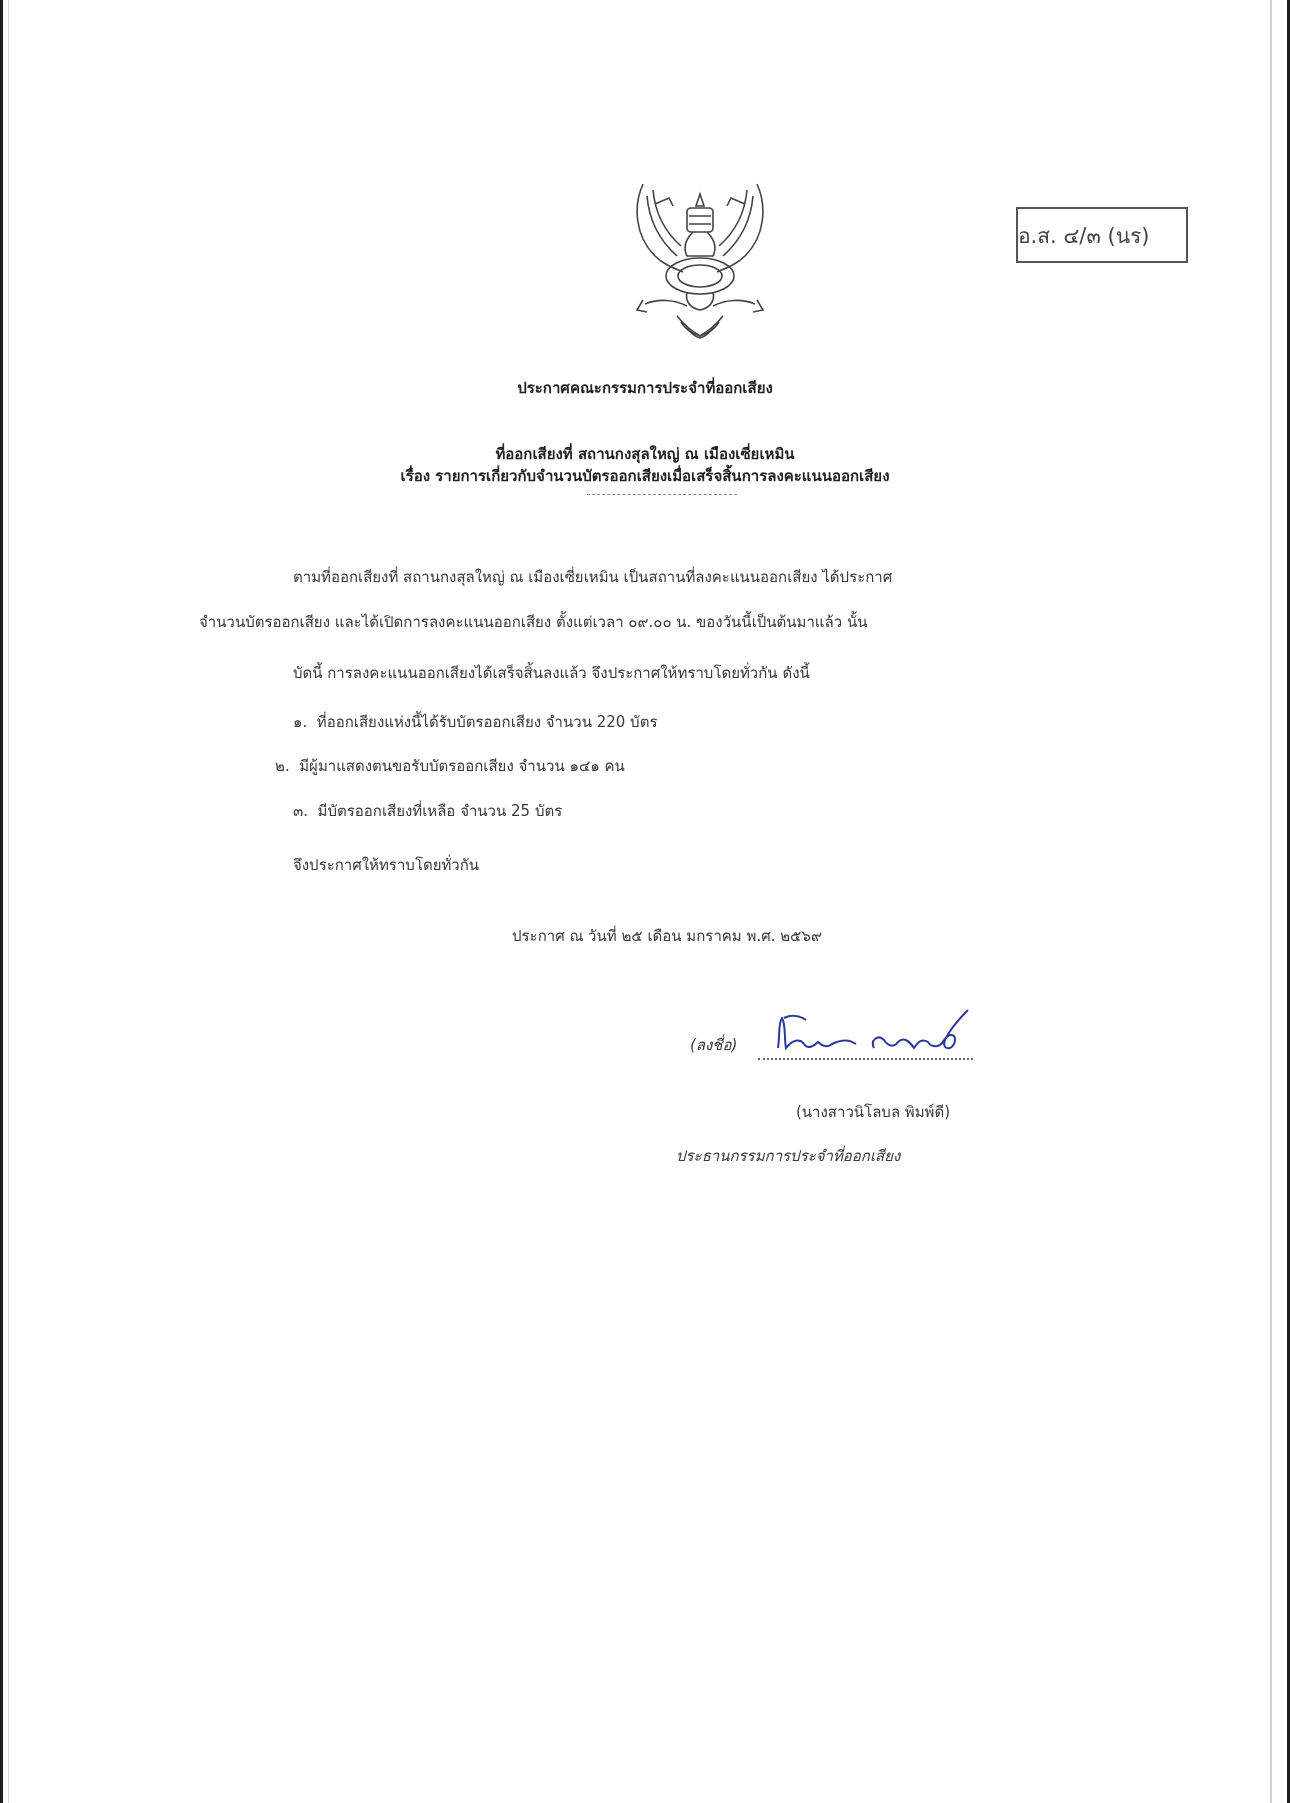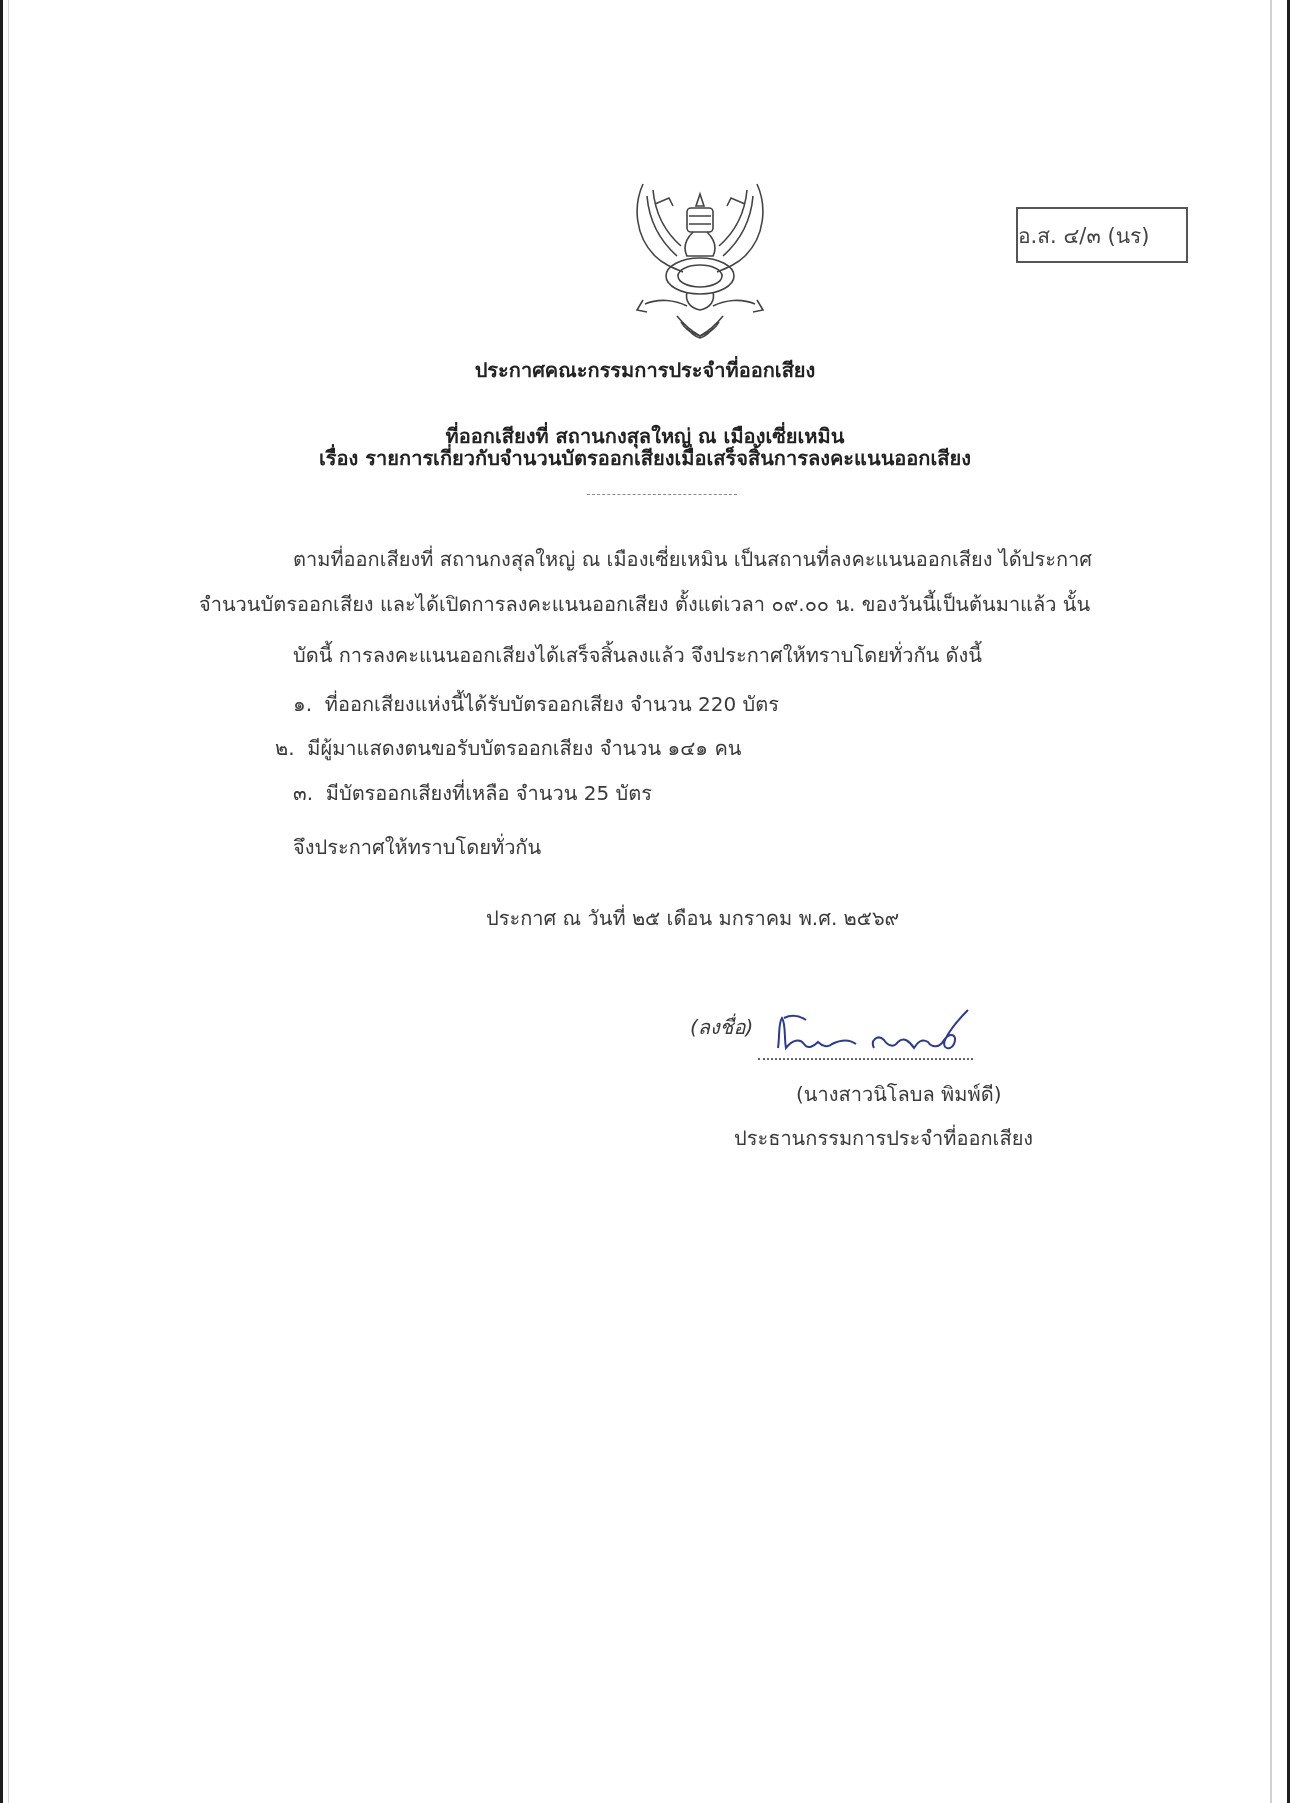--- a/index.html
+++ b/index.html
@@ -2,21 +2,21 @@
 <html><head>
 <meta charset="utf-8">
 <style>
   html,body{margin:0;padding:0;}
   body{width:1290px;height:1803px;background:#ffffff;position:relative;overflow:hidden;
        font-family:"DejaVu Sans","Liberation Sans",sans-serif;color:#3a3a3a;}
   .edge-l{position:absolute;left:0;top:0;width:3px;height:1803px;background:#1e1e1e;}
   .edge-r{position:absolute;right:0;top:0;width:3px;height:1803px;background:#1e1e1e;}
   .page-line-l{position:absolute;left:8px;top:0;width:1px;height:1803px;background:#d6d6dc;}
   .page-line-r{position:absolute;left:1270px;top:0;width:2px;height:1803px;background:#d0d0d8;}
-  .t{position:absolute;white-space:nowrap;font-size:20px;line-height:28px;}
+  .t{position:absolute;white-space:nowrap;font-size:15px;line-height:28px;margin-top:18px;}
   .bold{font-weight:bold;color:#222;}
   .center{left:0;width:1290px;text-align:center;}
   .formbox{position:absolute;left:1016px;top:207px;width:172px;height:56px;border:2px solid #555;
            box-sizing:border-box;display:flex;align-items:center;font-size:21px;color:#444;}
   .emblem{position:absolute;left:625px;top:176px;width:150px;height:170px;}
   .dashes{position:absolute;left:587px;top:494px;width:150px;border-top:1.5px dashed #888;}
   .sigline{position:absolute;left:758px;top:1058px;width:215px;border-top:2px dotted #666;}
   .signature{position:absolute;left:770px;top:1004px;width:210px;height:60px;}
 </style>
 </head>
@@ -75,26 +75,26 @@
   <span>๒.</span>&nbsp;
   <span>มีผู้มาแสดงตนขอรับบัตรออกเสียง  จำนวน ๑๔๑ คน</span>
 </div>
 <div class="t" style="left:293px;top:779px;">
   <span>๓.</span>&nbsp;
   <span>มีบัตรออกเสียงที่เหลือ  จำนวน 25 บัตร</span>
 </div>
 
 <div class="t" style="left:293px;top:833px;">จึงประกาศให้ทราบโดยทั่วกัน</div>
 
-<div class="t" style="left:486px;top:904px;text-align:center;">ประกาศ  ณ  วันที่ ๒๕ เดือน มกราคม พ.ศ. ๒๕๖๙</div>
+<div class="t" style="left:512px;top:904px;text-align:center;">ประกาศ  ณ  วันที่ ๒๕ เดือน มกราคม พ.ศ. ๒๕๖๙</div>
 
 <div class="t" style="left:690px;top:1013px;font-style:italic;">(ลงชื่อ)</div>
 <svg class="signature" viewBox="0 0 210 60">
   <g fill="none" stroke="#2b3a9a" stroke-width="2">
     <path d="M8 44 C10 30 8 20 12 14 C16 20 14 34 16 44 C22 36 30 34 34 40 C38 46 44 42 48 38 C52 42 58 44 62 40 C70 36 78 34 86 40"></path>
     <path d="M14 14 C22 10 30 12 36 16"></path>
     <path d="M104 44 C100 36 108 30 114 36 C118 42 124 44 128 38 C134 32 140 38 144 44 C148 38 152 34 158 38 C162 44 170 44 174 36 C180 28 188 30 184 40 C180 48 170 44 176 34 C182 22 192 12 198 6"></path>
   </g>
 </svg>
 <div class="sigline"></div>
 
 <div class="t" style="left:796px;top:1080px;">(นางสาวนิโลบล พิมพ์ดี)</div>
-<div class="t" style="left:734px;top:1124px;">ประธานกรรมการประจำที่ออกเสียง</div>
+<div class="t" style="left:676px;top:1124px;font-style:italic;">ประธานกรรมการประจำที่ออกเสียง</div>
 
 </body></html>

